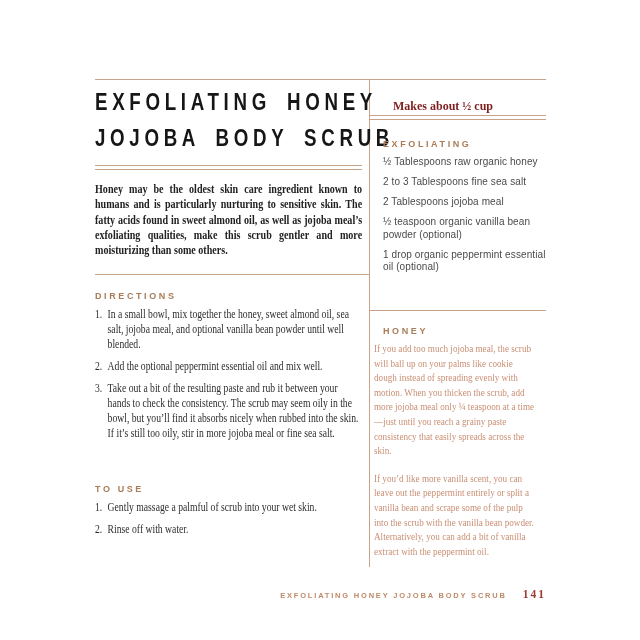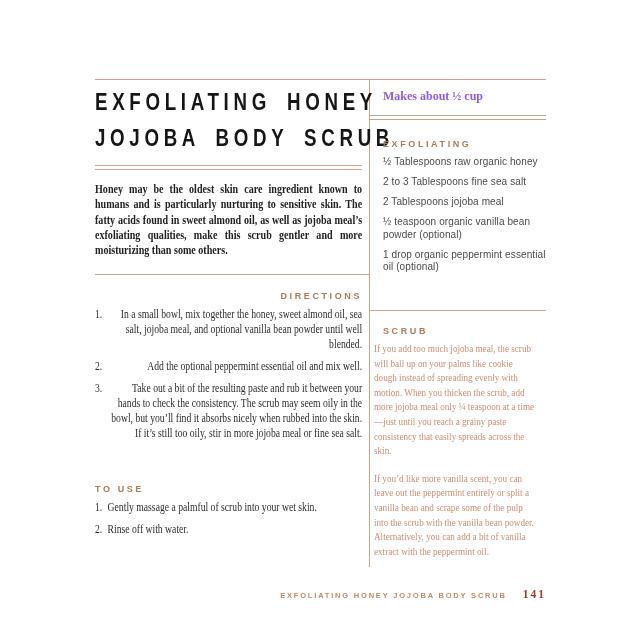--- a/index.html
+++ b/index.html
@@ -24,31 +24,31 @@
          transform:scaleX(0.78);transform-origin:0 0;}
   .title span{display:block;}
 
   .intro{position:absolute;left:95px;top:182px;width:318px;margin:0;
          font-weight:700;font-size:12px;line-height:15.3px;text-align:justify;
          color:#222222;transform:scaleX(0.84);transform-origin:0 0;}
 
   .kicker{margin:0;font-family:"Liberation Sans",sans-serif;font-weight:700;
           font-size:9px;letter-spacing:2.6px;color:var(--heading,#a87c58);}
 
-  .directions{position:absolute;left:95px;top:291px;width:267px;text-align:right;}
+  .directions{position:absolute;left:95px;top:291px;width:267px;}
   .to-use{position:absolute;left:95px;top:484px;width:267px;}
   .steps{list-style:none;margin:6px 0 0;padding:0;width:318px;
          font-size:11.5px;line-height:15px;color:var(--body-text,#2d2d2d);
          transform:scaleX(0.84);transform-origin:0 0;}
   .steps li{position:relative;margin:0 0 7px;padding-left:15px;}
   .steps .num{position:absolute;left:0;top:0;}
 
   
-  .yield{position:absolute;left:383px;top:89px;margin:0;font-weight:700;
-         font-size:12px;color:#8b5cf6;}
+  .yield{position:absolute;left:383px;top:89px;margin:10px;font-weight:700;
+         font-size:12px;color:#7f1d1d;}
   .ingredients-head{position:absolute;left:383px;top:139px;}
   .ingredients{position:absolute;left:383px;top:156px;width:166px;list-style:none;
                margin:0;padding:0;font-family:"Liberation Sans",sans-serif;
                font-size:10px;line-height:12.5px;letter-spacing:0.1px;color:#4a4a4a;}
   .ingredients li{margin:0 0 7.5px;}
   .tips-head{position:absolute;left:383px;top:326px;}
   .tips-body{position:absolute;left:374px;top:342px;width:163px;}
   .tips-body p{margin:0 0 13px;width:187px;font-size:10.5px;line-height:14.6px;
                color:var(--tips-text,#c98e73);transform:scaleX(0.87);transform-origin:0 0;}
 
@@ -114,21 +114,21 @@
   <h2 class="kicker ingredients-head">EXFOLIATING</h2>
   <ul class="ingredients">
     <li>½ Tablespoons raw organic honey</li>
     <li>2 to 3 Tablespoons fine sea salt</li>
     <li>2 Tablespoons jojoba meal</li>
     <li>½ teaspoon organic vanilla bean powder (optional)</li>
     <li>1 drop organic peppermint essential oil (optional)</li>
   </ul>
 
   <div class="rule tips-rule"></div>
-  <h2 class="kicker tips-head">SCRUB</h2>
+  <h2 class="kicker tips-head">HONEY</h2>
   <div class="tips-body">
     <p>If you add too much jojoba meal, the scrub will ball up on your palms like cookie dough instead of spreading evenly with motion. When you thicken the scrub, add more jojoba meal only ¼ teaspoon at a time—just until you reach a grainy paste consistency that easily spreads across the skin.</p>
     <p>If you’d like more vanilla scent, you can leave out the peppermint entirely or split a vanilla bean and scrape some of the pulp into the scrub with the vanilla bean powder. Alternatively, you can add a bit of vanilla extract with the peppermint oil.</p>
   </div>
 
   <div class="footer">
     <span class="footer-label">EXFOLIATING HONEY JOJOBA BODY SCRUB</span>
     <span class="page-num">141</span>
   </div>
 

